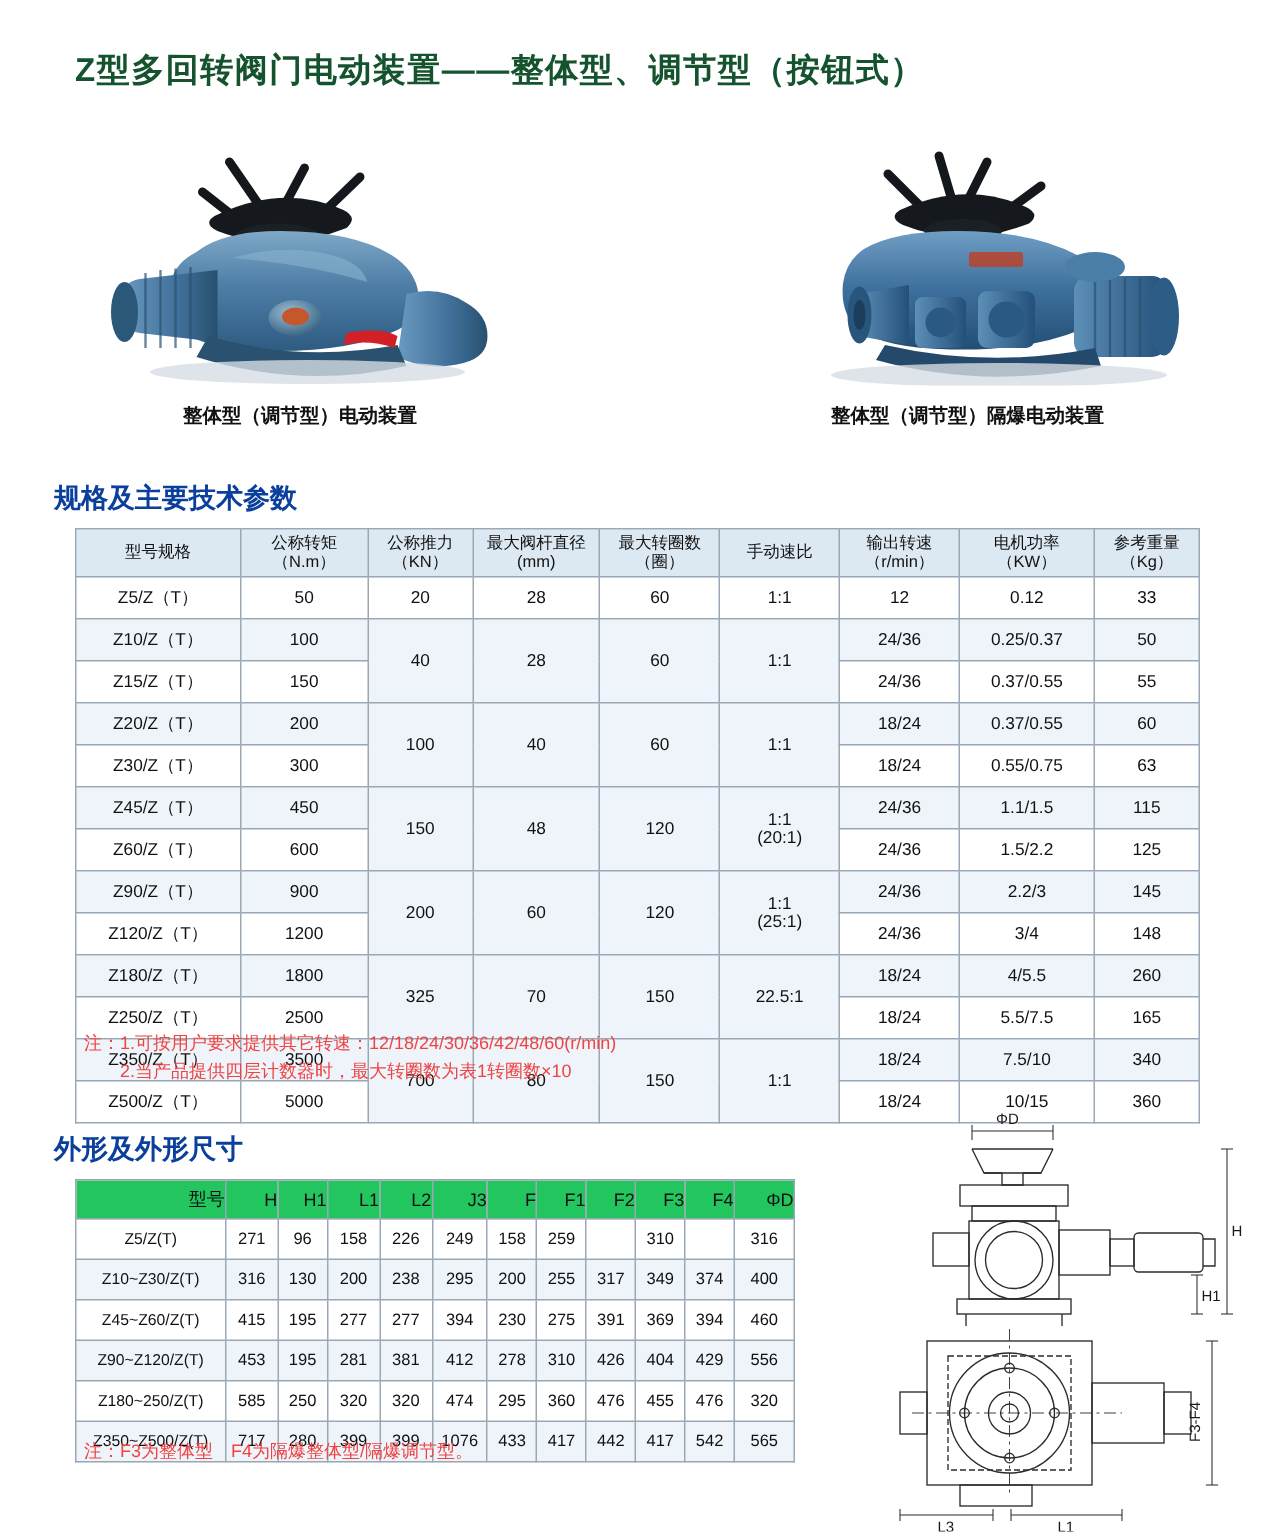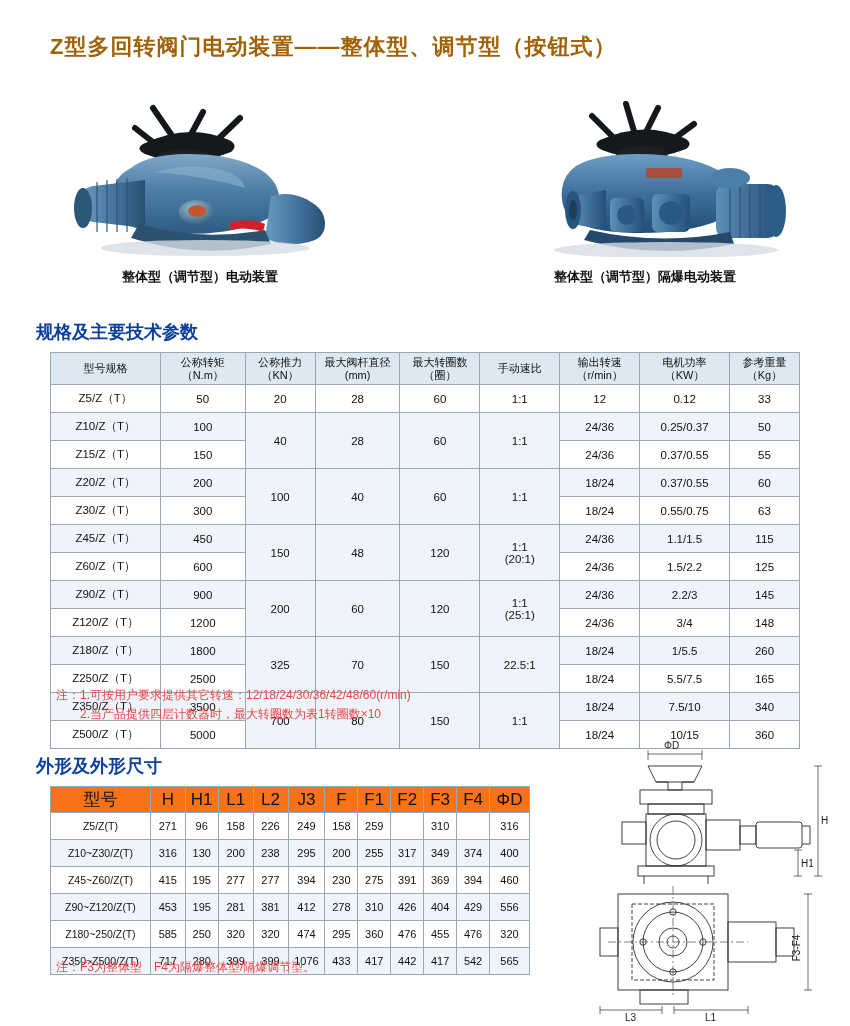--- a/index.html
+++ b/index.html
@@ -8,21 +8,21 @@
     width: 850px; height: 1026px;
     background: #ffffff;
     font-family: "Liberation Sans", sans-serif;
   }
   .page {
     position: relative;
     width: 850px; height: 1026px;
     overflow: hidden;
   }
   .title {
-    color: #a16207;
+    color: #14532d;
     font-size: 22px;
     font-weight: bold;
     letter-spacing: 1px;
     position: absolute;
     left: 50px; top: 32px; text-align: center;
   }
   .photos {
     position: absolute;
     left: 0; top: 72px;
     width: 850px; height: 215px;
@@ -99,23 +99,24 @@
   #notes2 { top: 958px; }
   .notes div { white-space: pre; }
 
   
   .dim-table {
     position: absolute;
     left: 50px; top: 786px;
     width: 480px;
   }
   .dim-table thead td {
-    background: #f97316;
+    background: #22c55e;
     height: 26px;
-    font-size: 17px;
+    font-size: 12px;
+    text-align: right;
   }
   .dim-table tbody td {
     height: 27px;
     font-size: 11px;
   }
   .dim-table tbody tr:nth-child(even) td { background: #eef4fa; }
   .dim-table tbody tr:nth-child(odd) td { background: #ffffff; }
   .dim-table tbody td:first-child { font-size: 10.5px; }
 
   .drawing {
@@ -403,21 +404,21 @@
       </tr>
 
       <tr>
         <td>Z180/Z（T）</td>
         <td>1800</td>
         <td rowspan="2">325</td>
         <td rowspan="2">70</td>
         <td rowspan="2">150</td>
         <td rowspan="2">22.5:1</td>
         <td>18/24</td>
-        <td>1/5.5</td>
+        <td>4/5.5</td>
         <td>260</td>
       </tr>
       <tr>
         <td>Z250/Z（T）</td>
         <td>2500</td>
         <td>18/24</td>
         <td>5.5/7.5</td>
         <td>165</td>
       </tr>
 

